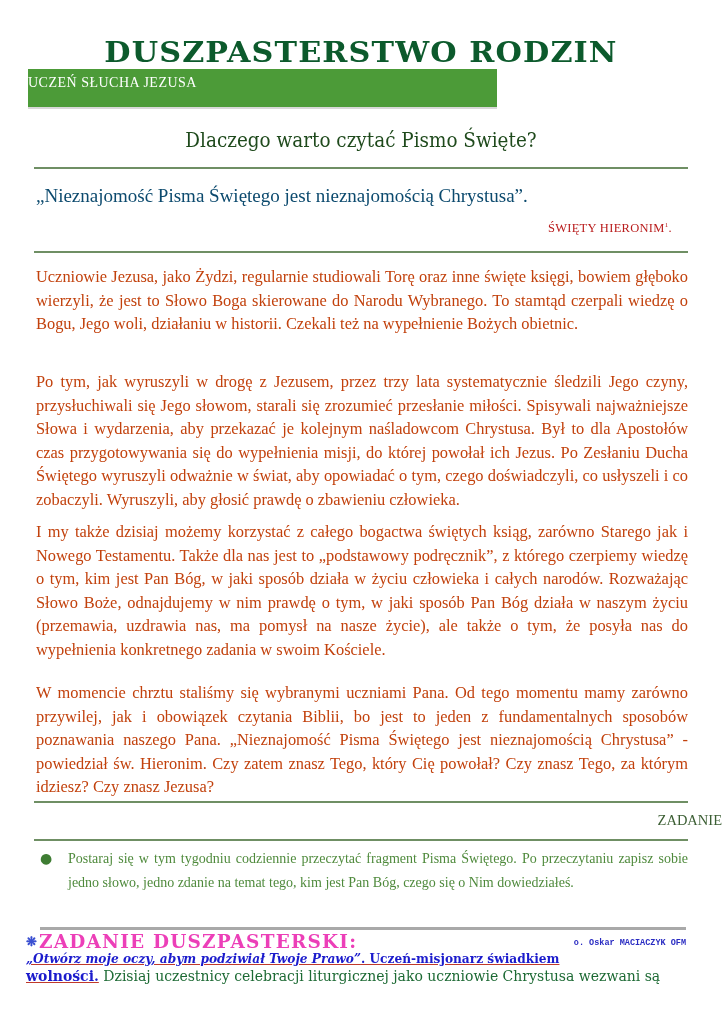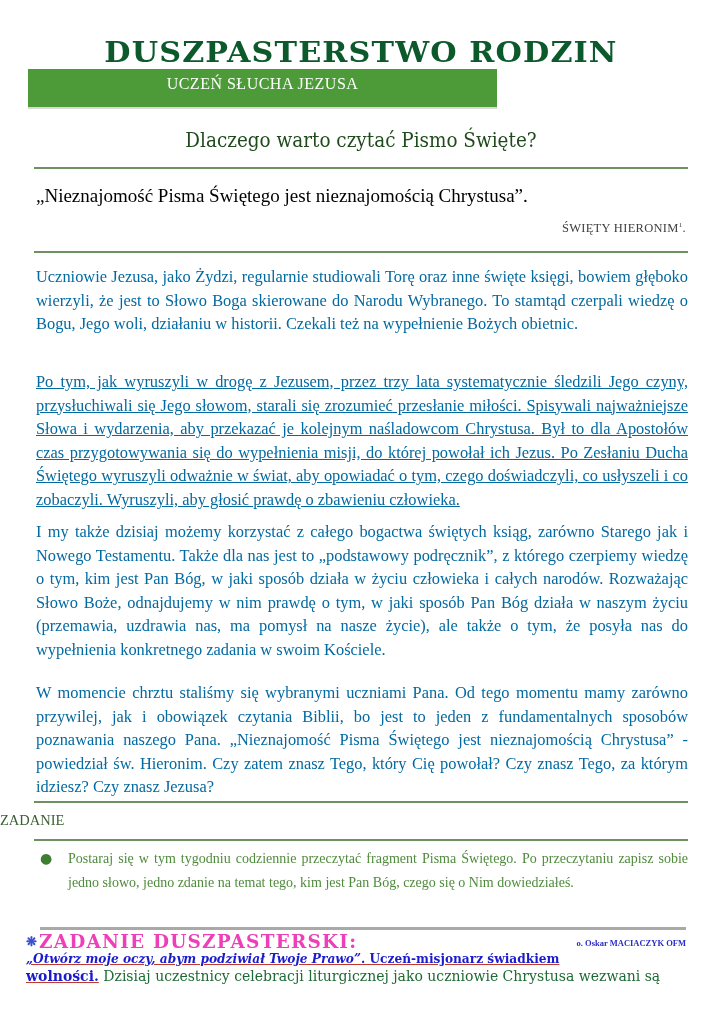--- a/index.html
+++ b/index.html
@@ -9,49 +9,49 @@
     font-family: "DejaVu Serif", serif; font-weight: bold; font-size: 27px;
     letter-spacing: 1px; color: #0c5a2c; line-height: 34px; white-space: nowrap;
     transform: scaleX(1.12); transform-origin: center;
   }
   .bar {
     position: absolute; left: 28px; top: 69px; width: 468px; height: 38px;
     background: #4c9b38; box-shadow: 0 2px 0 #d8d8d8;
   }
   .bar-wide { width: 469px; }
   .bar-text {
-    position: absolute; left: 0; right: 0; top: 6px; text-align: center;
-    font-family: "Liberation Serif", serif; font-size: 16px; color: #ffffff;
+    position: absolute; left: 0; right: 0; top: 6px; 
+    font-family: "Liberation Serif", serif; font-size: 14px; color: #ffffff;
     letter-spacing: 0.5px;
   }
   .subtitle {
     position: absolute; left: 0; width: 722px; top: 128px; text-align: center;
     font-family: "DejaVu Serif", serif; font-size: 20px; color: #1f4a1c;
     transform: scaleX(0.92); transform-origin: center;
   }
   .rule { position: absolute; left: 34px; width: 654px; height: 2px; background: #6f8f64; }
   .quote {
     position: absolute; left: 36px; top: 185px; font-family: "Liberation Serif", serif;
-    font-size: 19px; color: #000000;
+    font-size: 19px; color: #0c4a6e;
   }
   .quote-author {
-    position: absolute; right: 36px; top: 221px; font-family: "Liberation Serif", serif;
-    font-size: 12.5px; color: #404040; letter-spacing: 0.3px;
+    position: absolute; right: 50px; top: 221px; font-family: "Liberation Serif", serif;
+    font-size: 12.5px; color: #b91c1c; letter-spacing: 0.3px;
   }
   .quote-author sup { font-size: 7px; }
   .body-text {
     position: absolute; left: 36px; width: 652px; font-family: "Liberation Serif", serif;
-    font-size: 16.4px; line-height: 23.6px; color: #0369a1; text-align: justify;
+    font-size: 16.4px; line-height: 23.6px; color: #c2410c; text-align: justify;
   }
   .p1 { top: 265px; }
-  .p2 { top: 370px; text-decoration: underline; }
+  .p2 { top: 370px; }
   .p3 { top: 520px; }
   .p4 { top: 681px; }
   .zadanie {
-    position: absolute; left: 0; width: 722px; top: 812px; text-align: left;
+    position: absolute; left: 0; width: 722px; top: 812px; text-align: right;
     font-family: "Liberation Serif", serif; font-size: 14.5px; color: #3b5e33;
   }
   .task {
     position: absolute; left: 36px; top: 847px; width: 652px; display: flex;
   }
   .bullet {
     width: 28px; flex: none; font-size: 14px; color: #3f7d33; padding-left: 4px; line-height: 23.5px;
   }
   .task-text {
     font-family: "Liberation Serif", serif; font-size: 14px; line-height: 23.5px;
@@ -63,21 +63,21 @@
   }
   .prog-icon {
     position: absolute; left: 0; top: 3px; font-size: 13px; color: #3a4fd1; font-weight: bold;
   }
   .prog-title {
     position: absolute; left: 13px; top: 0; font-family: "DejaVu Serif", serif;
     font-weight: bold; font-size: 18.5px; color: #ec3fb8; letter-spacing: 1.2px;
     white-space: nowrap;
   }
   .prog-author {
-    position: absolute; right: 0; top: 7px; font-family: Liberation Serif, serif;
+    position: absolute; right: 0; top: 7px; font-family: Liberation Mono, monospace;
     font-weight: bold; font-size: 8.5px; color: #2a2cc2;
   }
   .prog-line1 {
     position: absolute; left: 26px; width: 660px; top: 950px; 
     font-family: "DejaVu Serif", serif; font-weight: bold; font-size: 12.2px;
     white-space: nowrap; line-height: 18px;
   }
   .prog-line2 {
     position: absolute; left: 26px; width: 660px; top: 967px;
     font-family: "DejaVu Serif", serif; font-size: 14px; white-space: nowrap;

